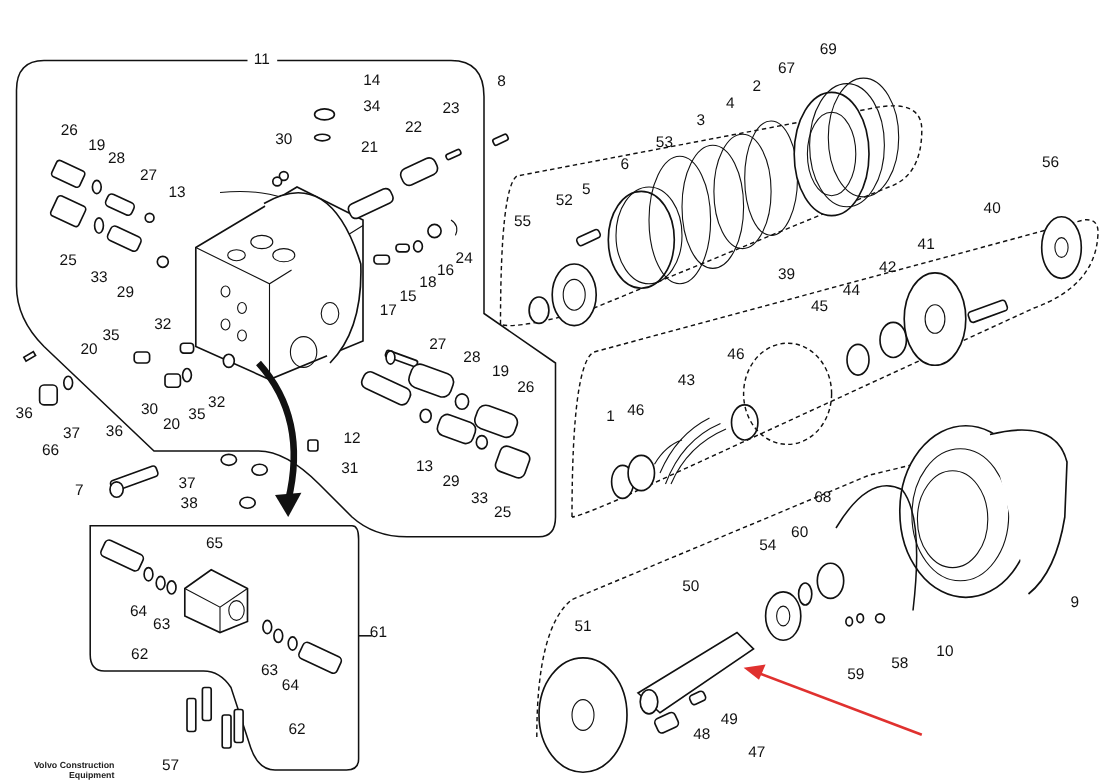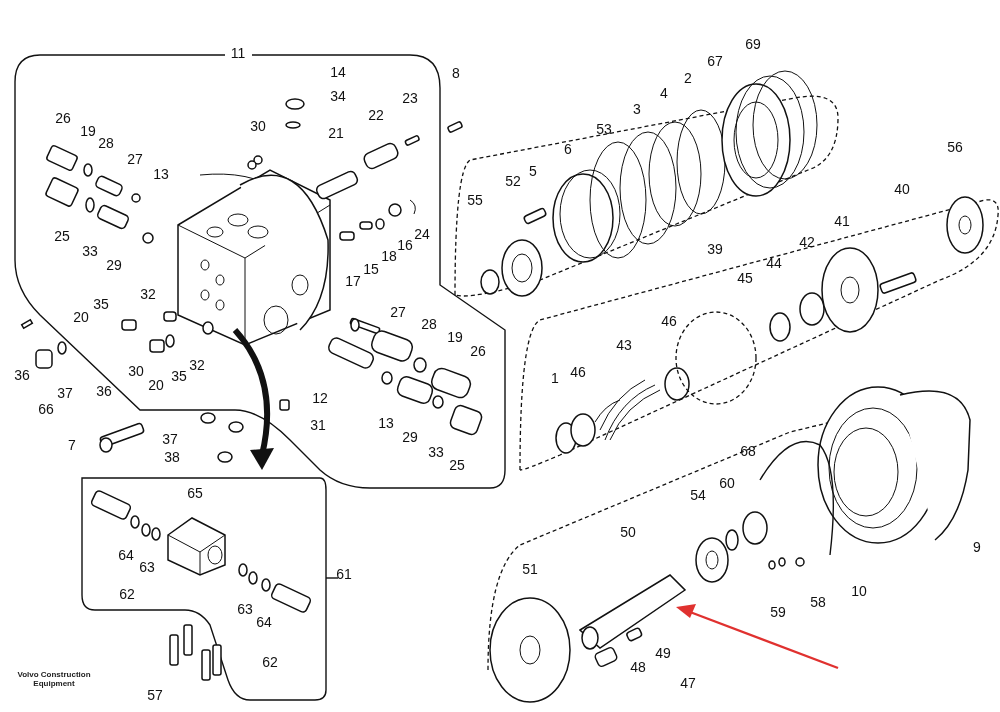--- a/index.html
+++ b/index.html
@@ -1,20 +1,20 @@
 <!DOCTYPE html>
 <html><head>
 <meta charset="utf-8">
 <style>
   html, body { margin: 0; padding: 0; background: #ffffff; }
   body { width: 1000px; height: 712px; overflow: hidden; position: relative;
          font-family: "Liberation Sans", sans-serif; }
   #diagram { position: absolute; left: 0; top: 0; width: 1000px; height: 712px; }
   .callout { font-family: "Liberation Sans", sans-serif; font-size: 14px; fill: #111; }
-  .footer { position: absolute; left: 4px; top: 670px; width: 100px; text-align: center;
+  .footer { position: absolute; left: 4px; top: 691px; width: 100px; text-align: right;
             font-family: "Liberation Sans", sans-serif; font-size: 8px; font-weight: bold;
             color: #222; line-height: 9px; }
   .ln { stroke: #111; stroke-width: 1.4; fill: none; }
   .dash { stroke: #111; stroke-width: 1.3; fill: none; stroke-dasharray: 4 3; }
   .part { stroke: #111; stroke-width: 1.5; fill: #fff; }
   .thin { stroke: #111; stroke-width: 1; fill: none; }
 </style>
 </head>
 <body>
 

